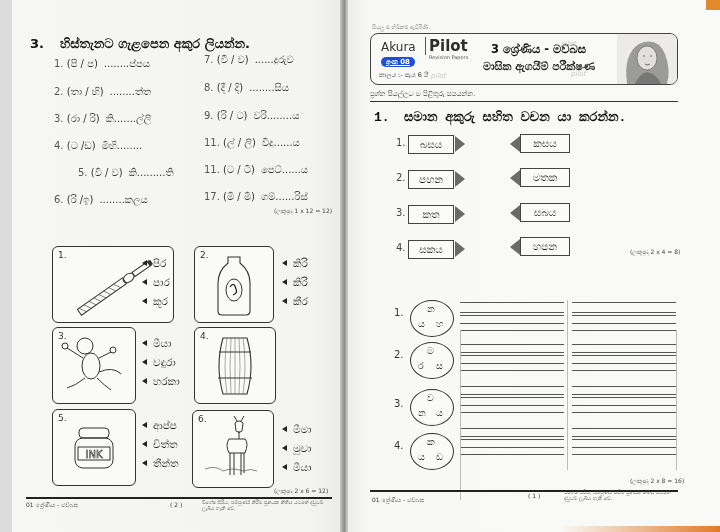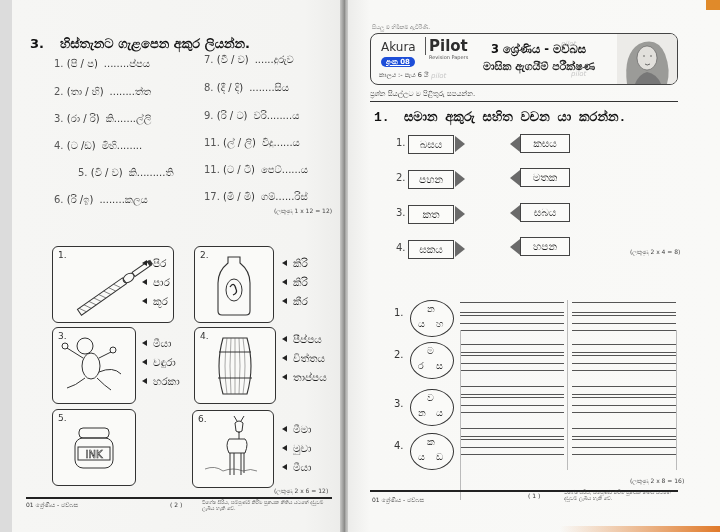--- a/index.html
+++ b/index.html
@@ -139,34 +139,34 @@
   </div>
 
   <div class="pic-box" style="left:182px;top:327px;width:80px;">
     <svg class="pic-art" viewBox="0 0 80 75" style="width:80px">
       <path d="M28 10 h24 q8 28 0 56 h-24 q-8 -28 0 -56 z" fill="none" stroke="#333" stroke-width="1.1"></path>
       <path d="M32 10 q-4 28 0 56 M36 10 q-2 28 0 56 M40 10 v56 M44 10 q2 28 0 56 M48 10 q4 28 0 56" stroke="#555" stroke-width="0.5" fill="none"></path>
       <path d="M24 24 h32 M23 50 h34" stroke="#333" stroke-width="1"></path>
     </svg>
     <span class="pic-num">4.</span>
   </div>
-  <div class="opt-list" style="left:270px;top:330px;">
-    <div class="opt"><span class="tri"></span><span>පීප්පය</span></div>
-    <div class="opt"><span class="tri"></span><span>විත්තය</span></div>
-    <div class="opt"><span class="tri"></span><span>තාප්පය</span></div>
-  </div>
 
   <div class="pic-box" style="left:40px;top:409px;width:82px;">
     <svg class="pic-art" viewBox="0 0 82 75" style="width:82px">
       <rect x="26" y="18" width="30" height="10" rx="4" fill="none" stroke="#333"></rect>
       <rect x="22" y="28" width="38" height="30" rx="8" fill="none" stroke="#333"></rect>
       <rect x="25" y="37" width="32" height="13" fill="none" stroke="#333"></rect>
       <text x="41" y="48" font-size="10" text-anchor="middle" font-family="DejaVu Sans, sans-serif" fill="none" stroke="#333" stroke-width="0.6">INK</text>
     </svg>
     <span class="pic-num">5.</span>
+  </div>
+  <div class="opt-list" style="left:130px;top:416px;">
+    <div class="opt"><span class="tri"></span><span>ආප්ප</span></div>
+    <div class="opt"><span class="tri"></span><span>චිත්ත</span></div>
+    <div class="opt"><span class="tri"></span><span>තීන්ත</span></div>
   </div>
 
   <div class="pic-box" style="left:180px;top:410px;width:80px;height:76px;">
     <svg class="pic-art" viewBox="0 0 80 76" style="width:80px;height:76px">
       <path d="M44 10 l-3 -5 M48 10 l3 -5 M42 12 q4 -4 8 0 l-1 8 q-3 3 -6 0 z" stroke="#333" fill="none"></path>
       <path d="M46 20 v8 M36 28 h16 q4 4 0 14 h-16 q-4 -8 0 -14 z" stroke="#333" fill="none"></path>
       <path d="M37 42 v22 M41 42 v22 M48 42 v22 M51 42 v20" stroke="#333"></path>
       <path d="M12 58 q10 -4 18 2 q10 -4 20 0 q8 -3 14 0" stroke="#555" fill="none" stroke-width="0.7"></path>
     </svg>
     <span class="pic-num">6.</span>

